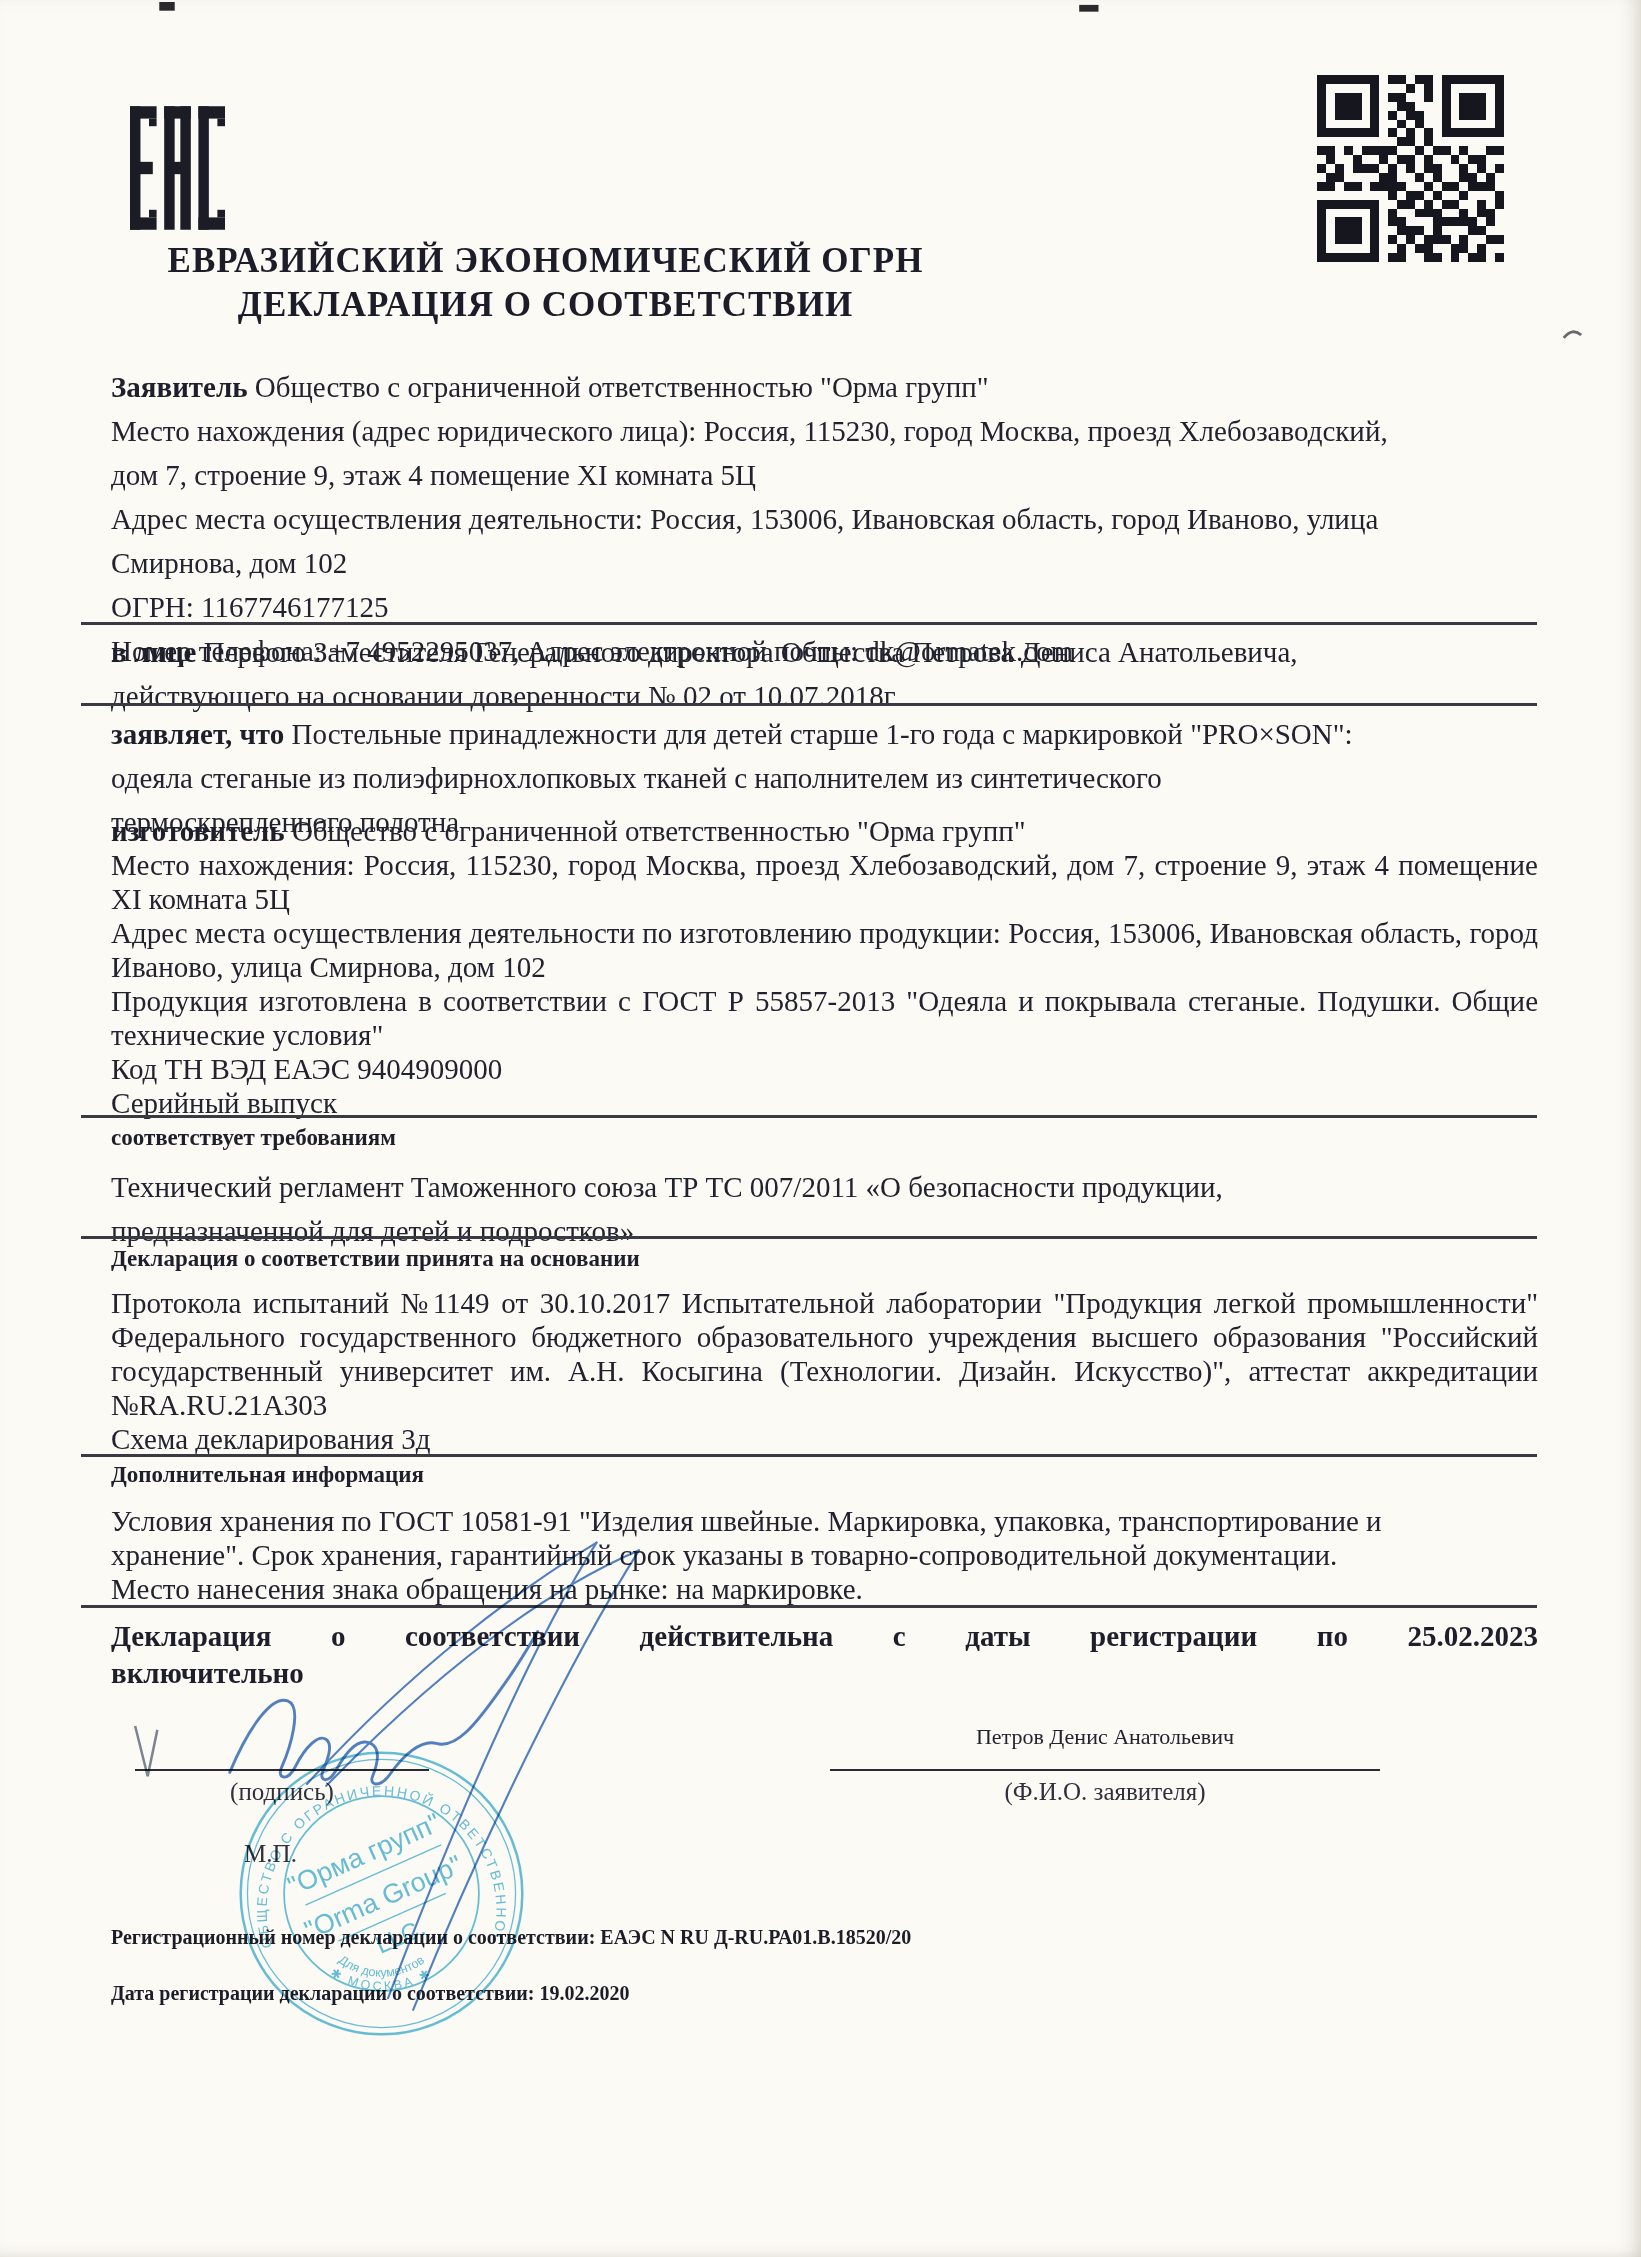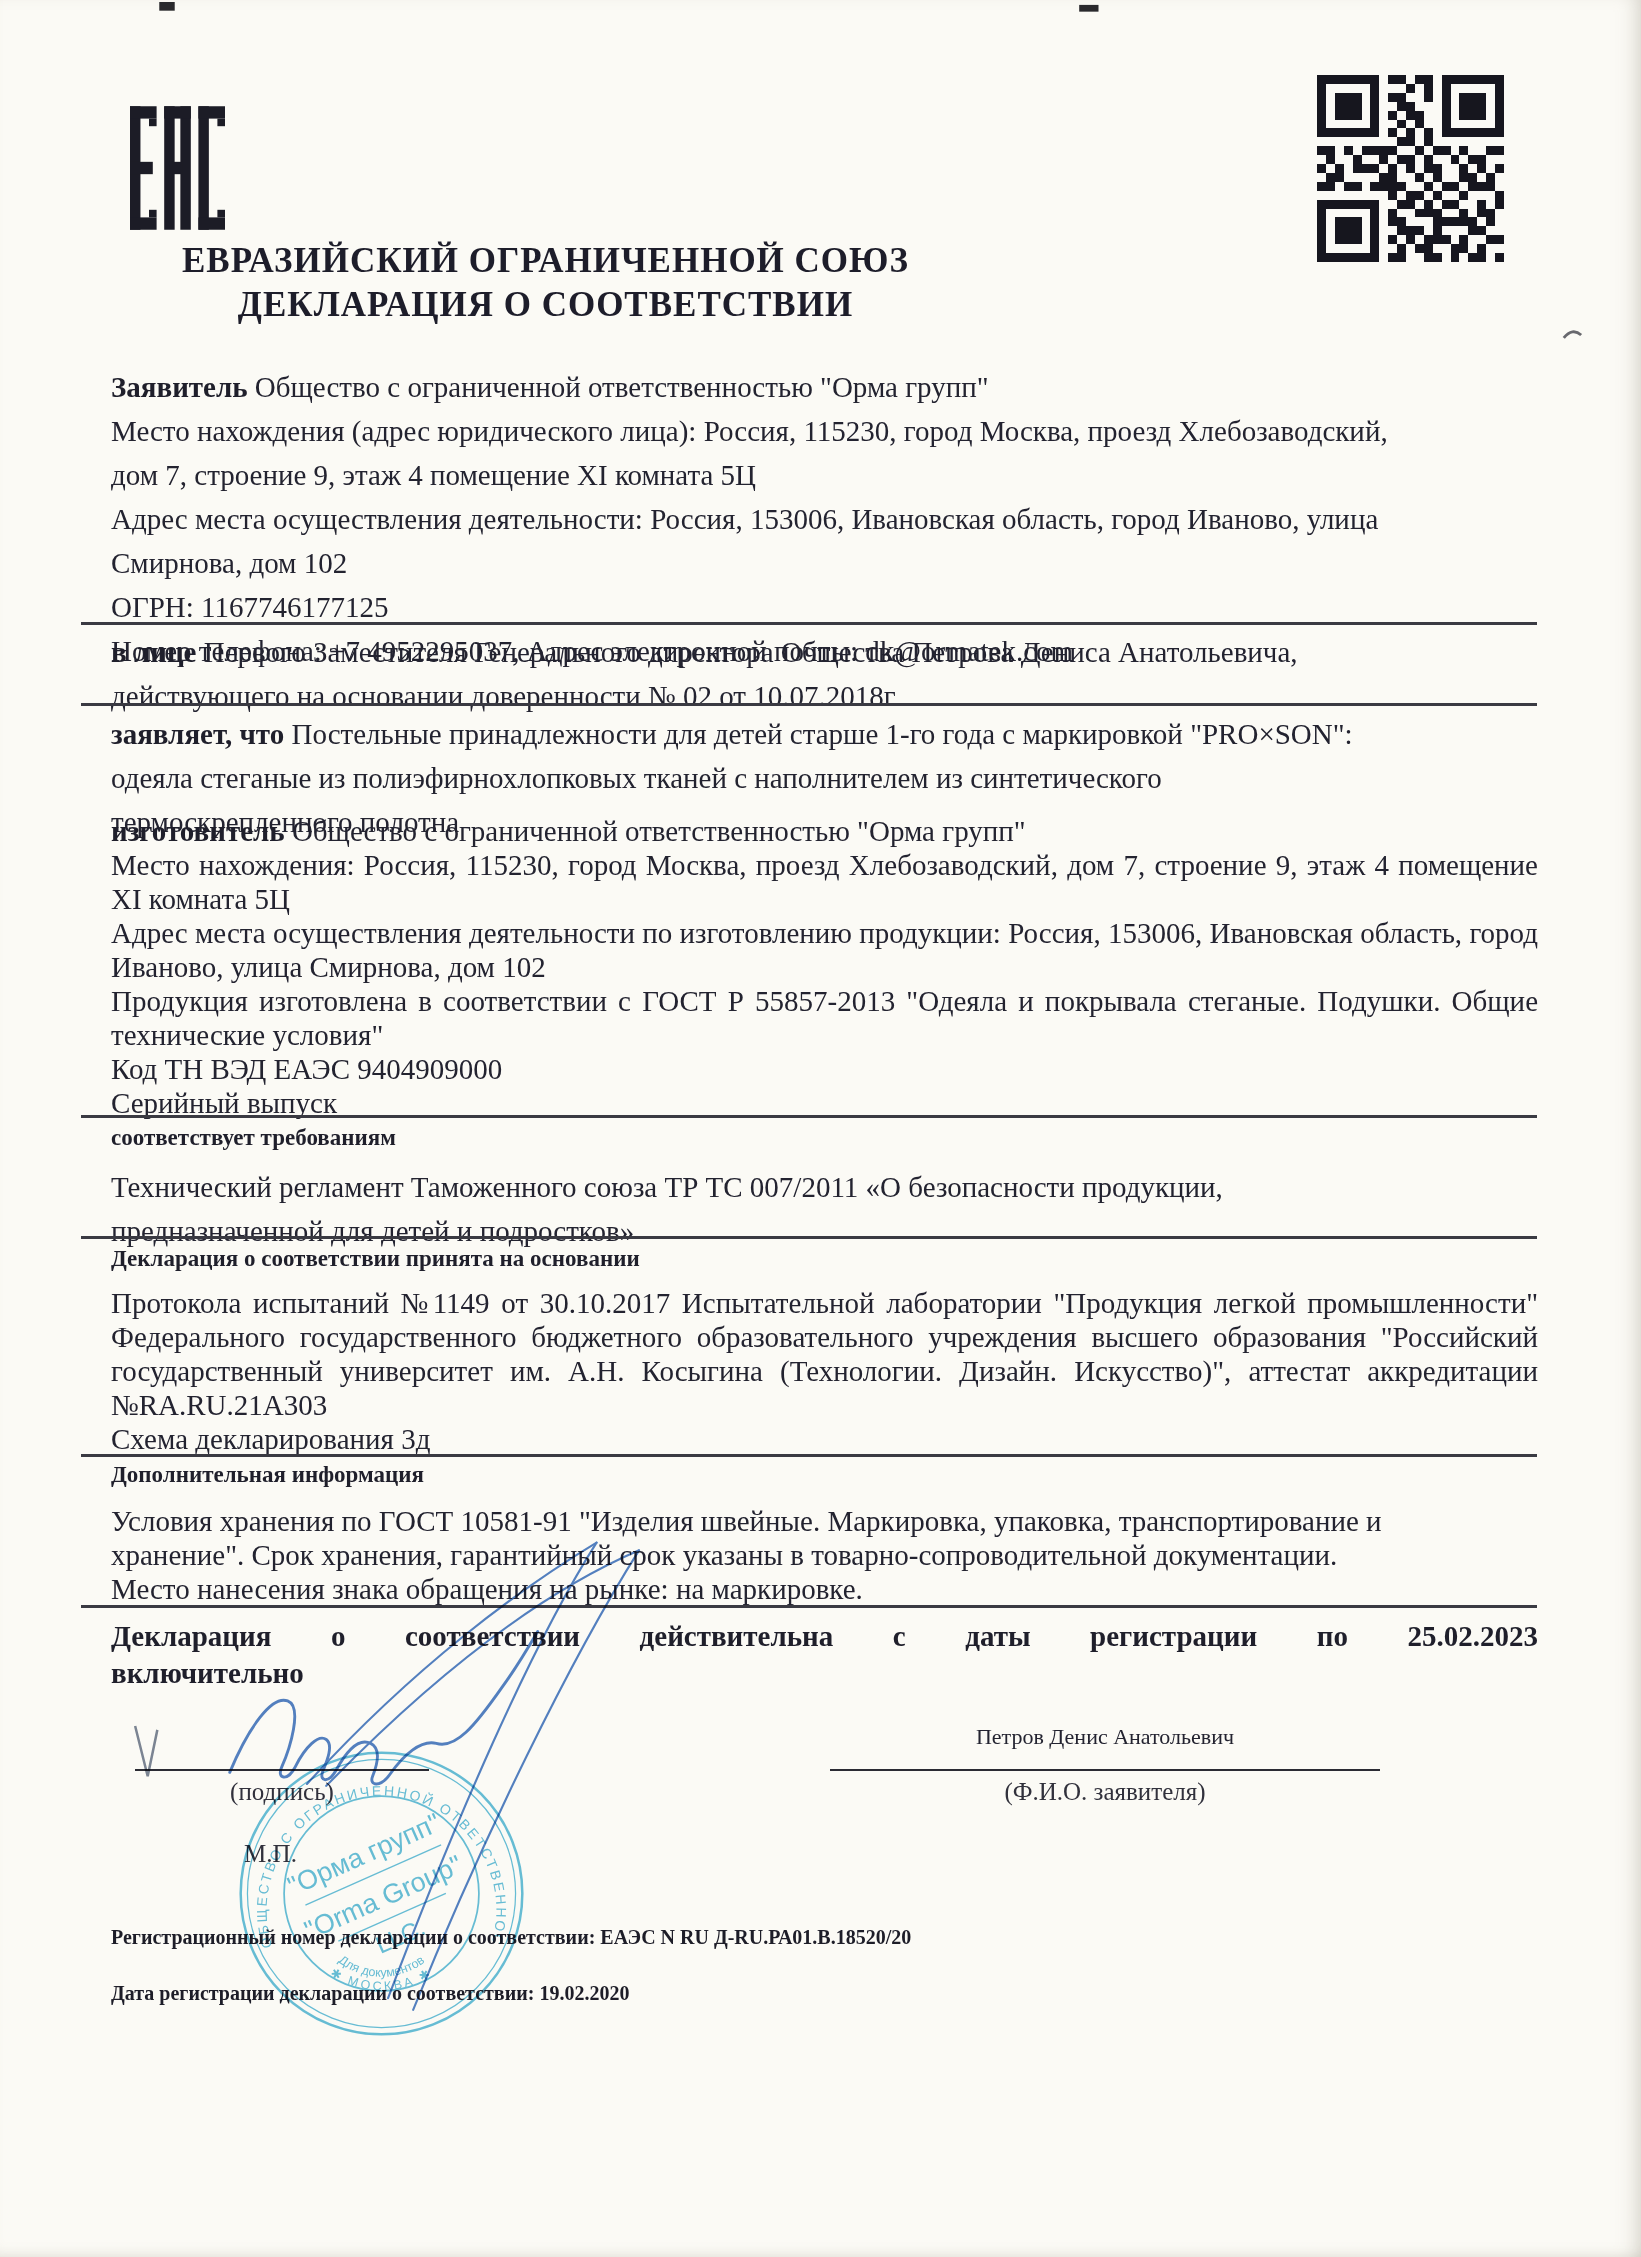--- a/index.html
+++ b/index.html
@@ -501,21 +501,21 @@
       <div></div>
       <div class="qm"></div>
       <div></div>
       <div class="qm"></div>
       <div class="qm"></div>
       <div></div>
       <div class="qm"></div>
     </div>
 
   <div class="titles">
-    <div class="t1">ЕВРАЗИЙСКИЙ ОГРАНИЧЕННОЙ СОЮЗ</div>
+    <div class="t1">ЕВРАЗИЙСКИЙ ЭКОНОМИЧЕСКИЙ ОГРН</div>
     <div class="t2">ДЕКЛАРАЦИЯ О СООТВЕТСТВИИ</div>
   </div>
 
   <div class="para" style="top:365px"><b class="lead">Заявитель</b>  <span>Общество с ограниченной ответственностью "Орма групп"
 Место нахождения (адрес юридического лица): Россия, 115230, город Москва, проезд Хлебозаводский,
 дом 7, строение 9, этаж 4 помещение XI комната 5Ц
 Адрес места осуществления деятельности: Россия, 153006, Ивановская область, город Иваново, улица
 Смирнова, дом 102
 ОГРН: 1167746177125
 Номер телефона: +7 4952295037, Адрес электронной почты: dk@ormatek.com</span></div>

